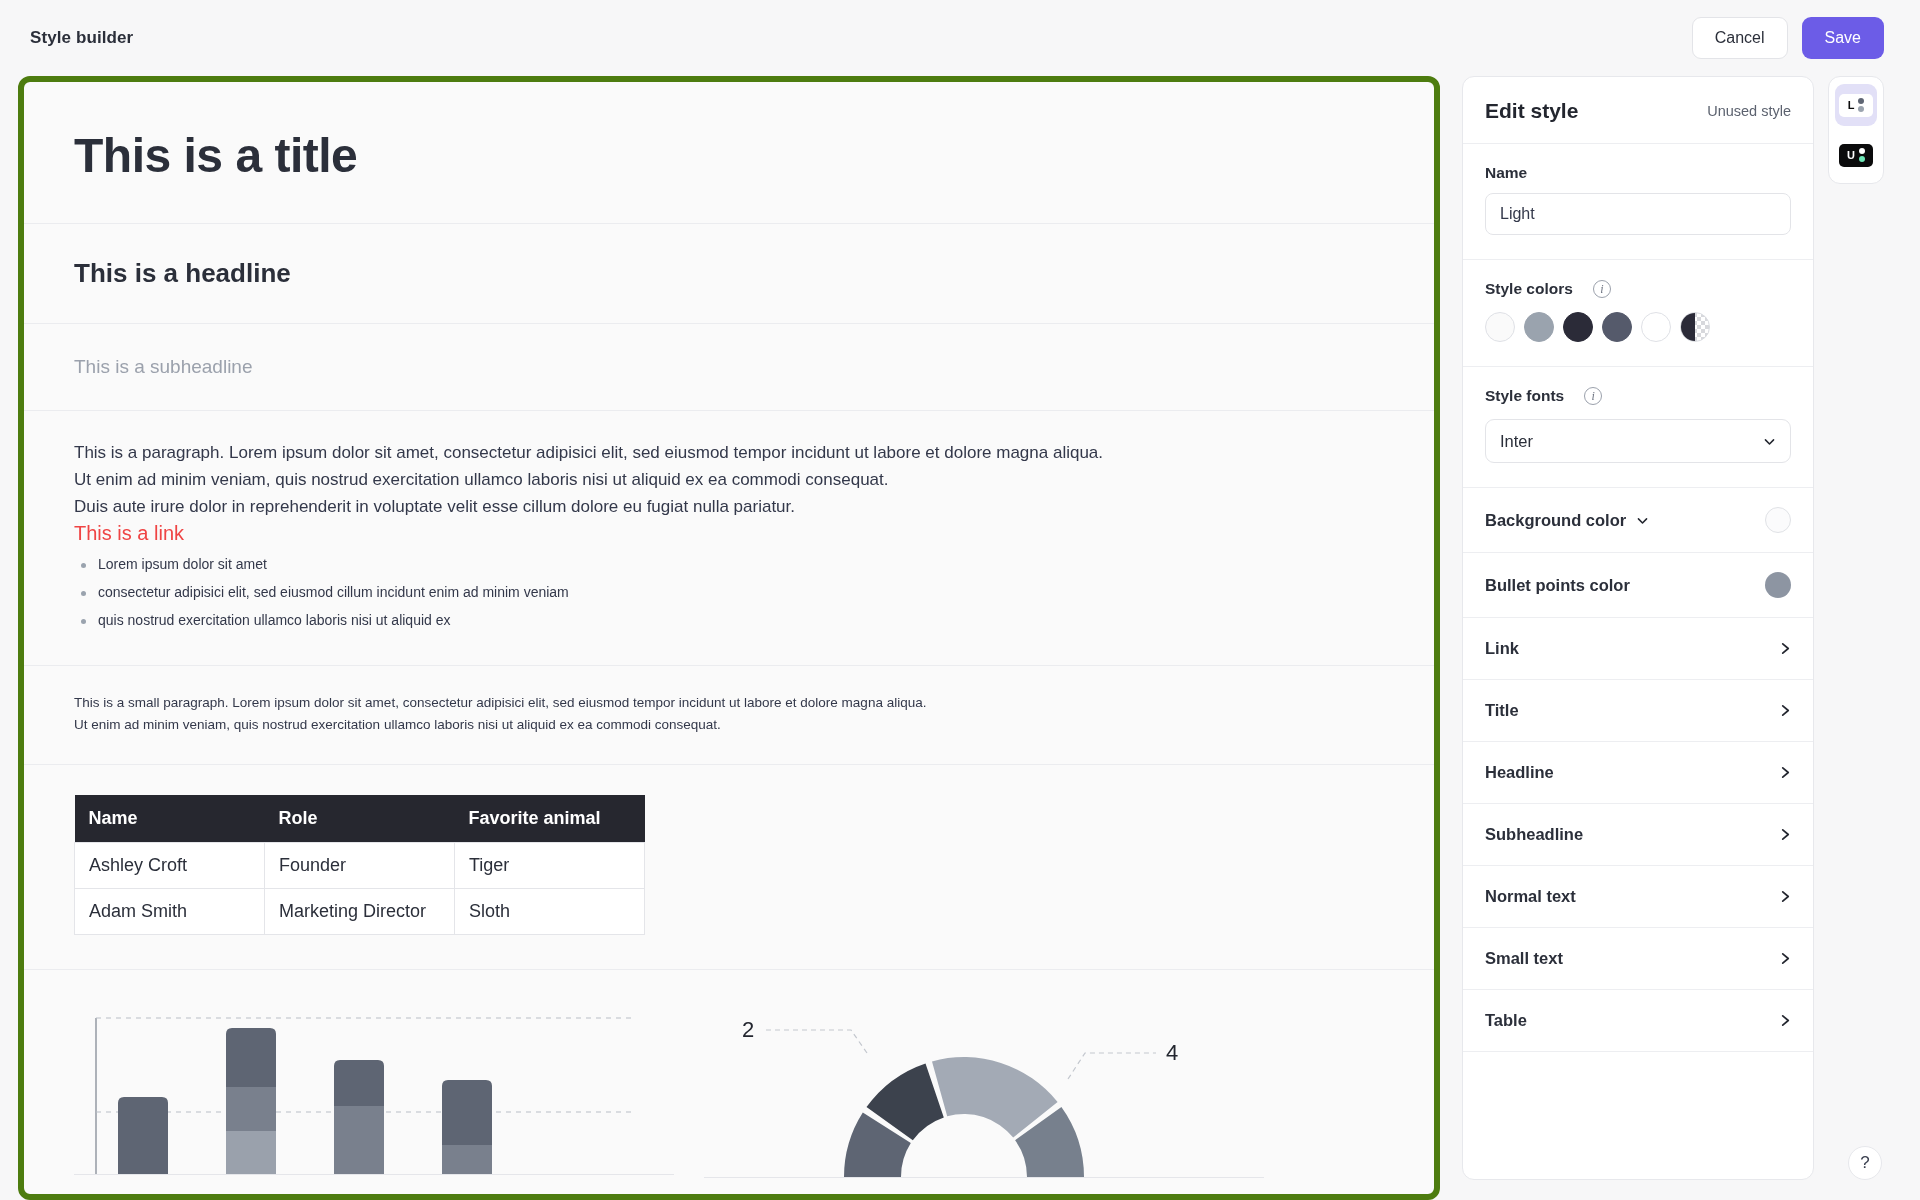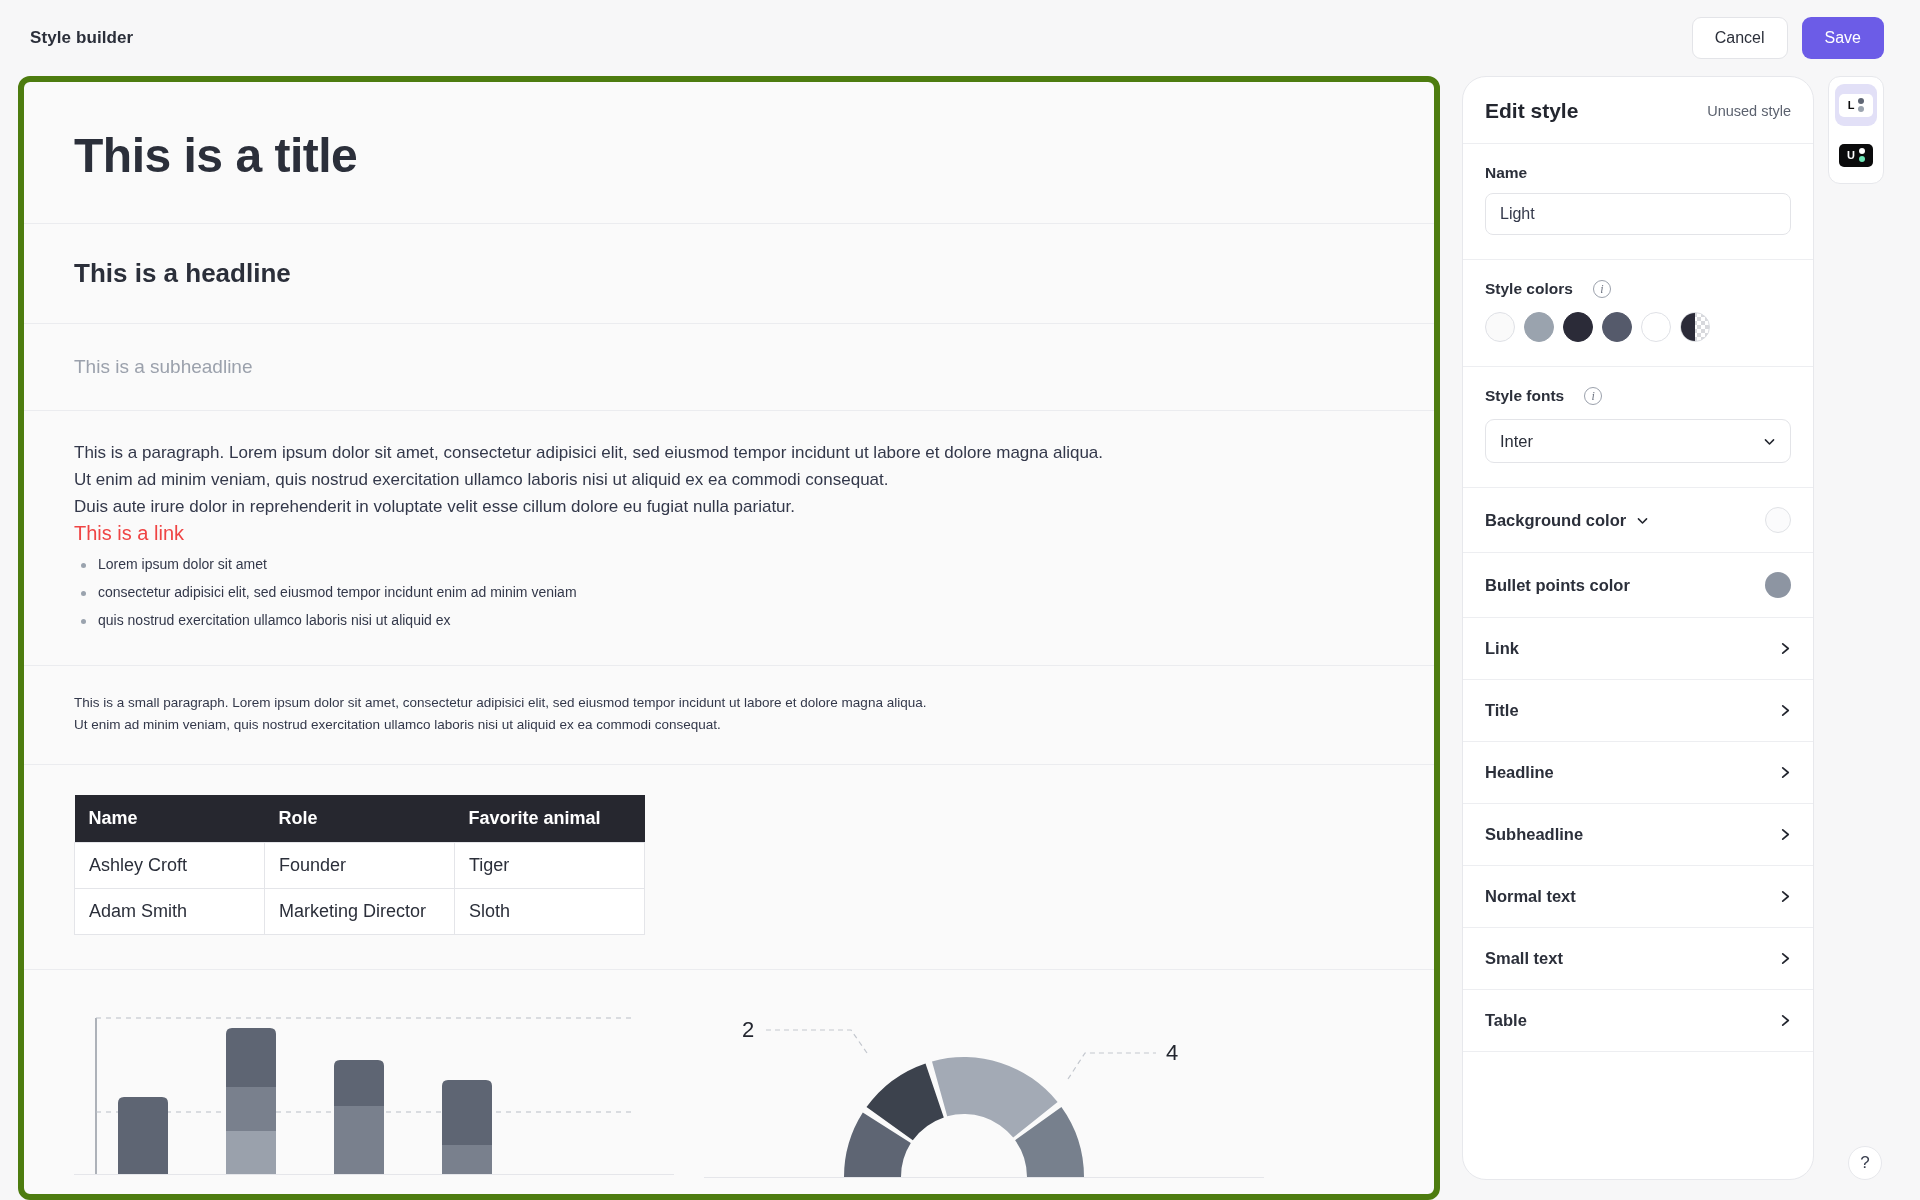--- a/index.html
+++ b/index.html
@@ -84,21 +84,21 @@
   .charts-row { display: flex; align-items: flex-end; height: 190px; }
   .chart-bar-wrap { width: 600px; position: relative; height: 180px; }
   .chart-donut-wrap { width: 560px; position: relative; height: 185px; margin-left: 30px; }
 
   
   .side-col { display: flex; gap: 14px; }
   .panel {
     width: 352px;
     background: #FFFFFF;
     border: 1px solid #E7E8EC;
-    border-radius: 24px;
+    border-radius: 12px;
     overflow: hidden;
     display: flex; flex-direction: column;
     max-height: 1104px;
   }
   .panel-head {
     display: flex; align-items: center; justify-content: space-between;
     padding: 22px 22px 20px 22px;
     border-bottom: 1px solid #EDEEF1;
   }
   .panel-title { font-size: 21px; font-weight: 700; color: #23262F; }
@@ -216,21 +216,21 @@
         <div class="p-subhead">This is a subheadline</div>
       </div>
 
       <div class="sec sec-body">
         <div class="p-para">This is a paragraph. Lorem ipsum dolor sit amet, consectetur adipisici elit, sed eiusmod tempor incidunt ut labore et dolore magna aliqua.</div>
         <div class="p-para">Ut enim ad minim veniam, quis nostrud exercitation ullamco laboris nisi ut aliquid ex ea commodi consequat.</div>
         <div class="p-para">Duis aute irure dolor in reprehenderit in voluptate velit esse cillum dolore eu fugiat nulla pariatur.</div>
         <div class="p-link">This is a link</div>
         <ul class="p-list">
           <li>Lorem ipsum dolor sit amet</li>
-          <li>consectetur adipisici elit, sed eiusmod tempor incidunt enim ad minim veniam</li>
+          <li>consectetur adipisici elit, sed eiusmod cillum incidunt enim ad minim veniam</li>
           <li>quis nostrud exercitation ullamco laboris nisi ut aliquid ex</li>
         </ul>
       </div>
 
       <div class="sec sec-small">
         <div class="p-small">This is a small paragraph. Lorem ipsum dolor sit amet, consectetur adipisici elit, sed eiusmod tempor incidunt ut labore et dolore magna aliqua.</div>
         <div class="p-small">Ut enim ad minim veniam, quis nostrud exercitation ullamco laboris nisi ut aliquid ex ea commodi consequat.</div>
       </div>
 
       <div class="sec sec-table">

